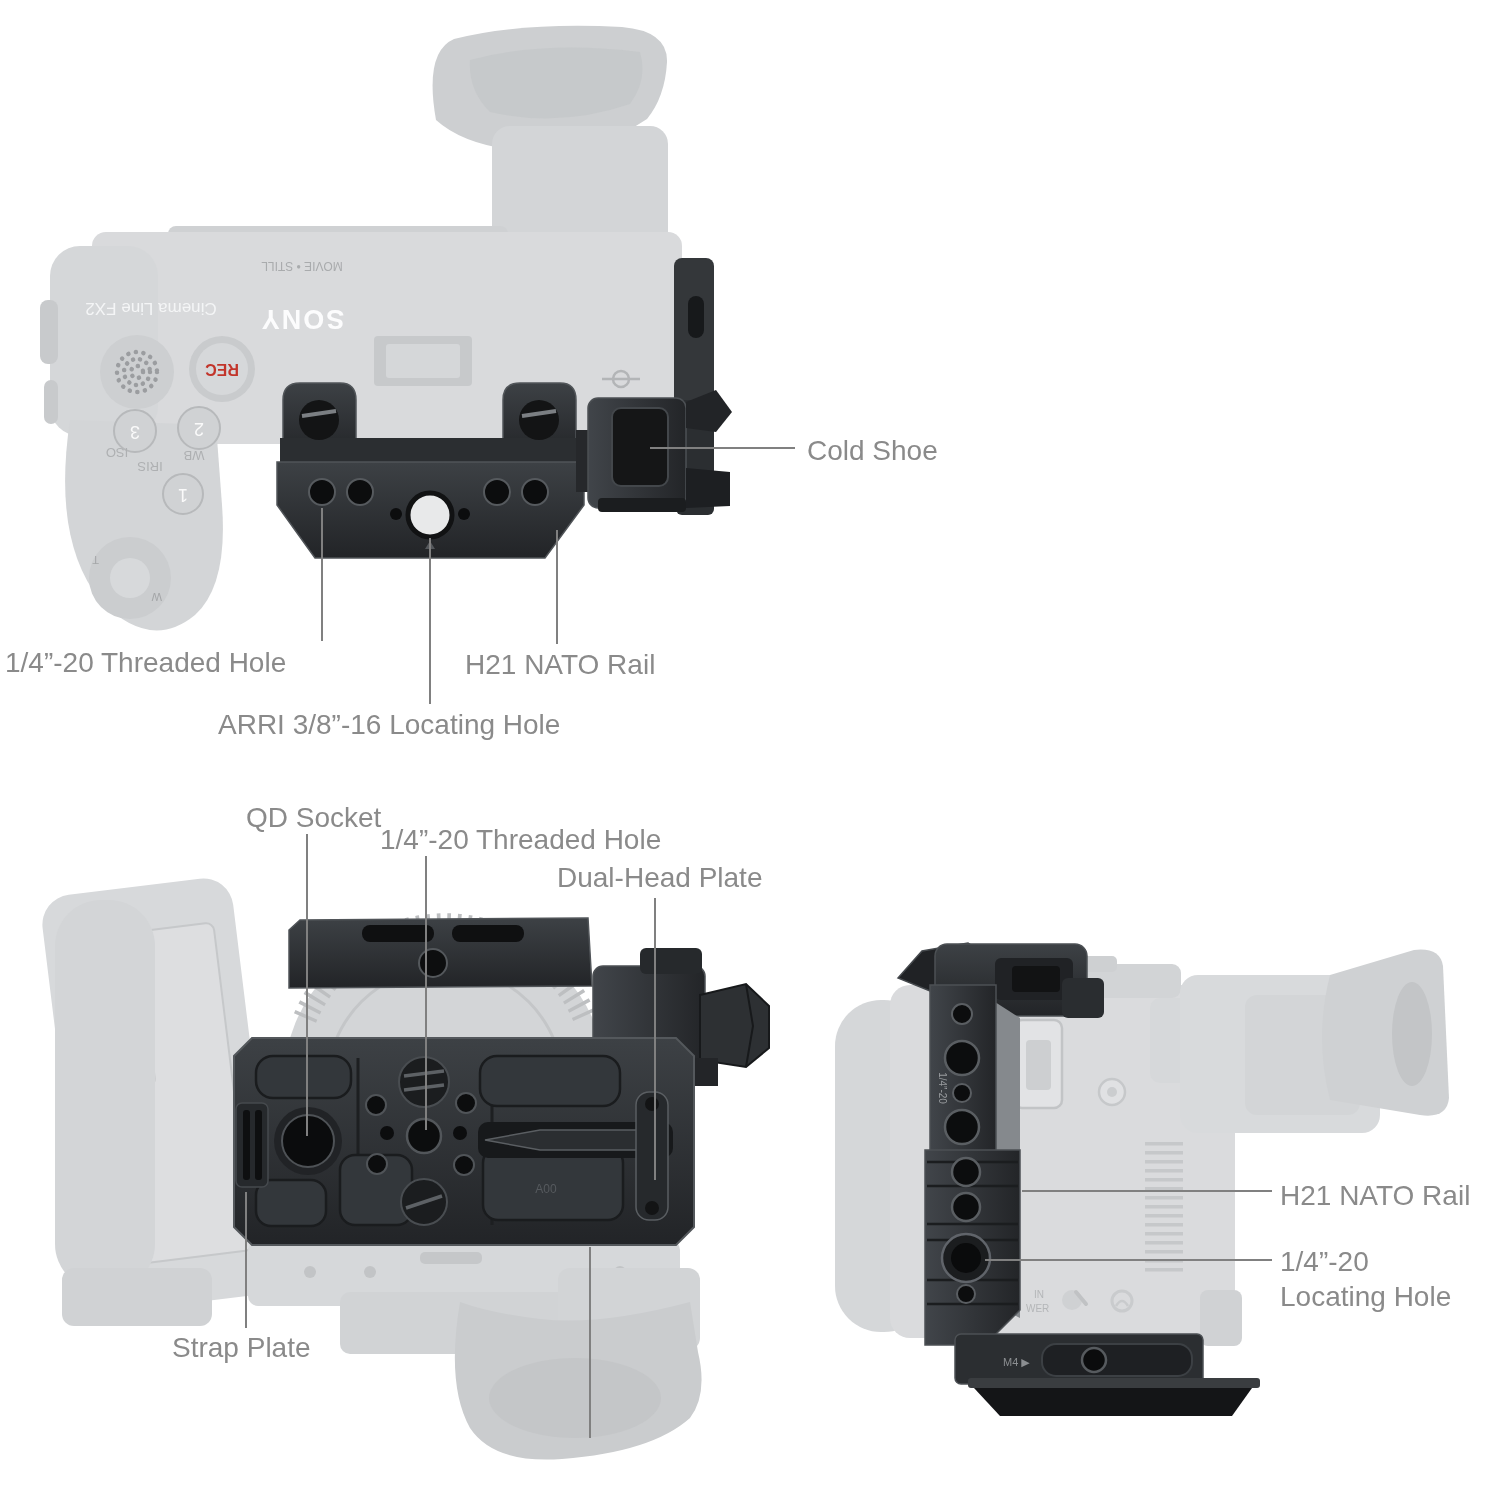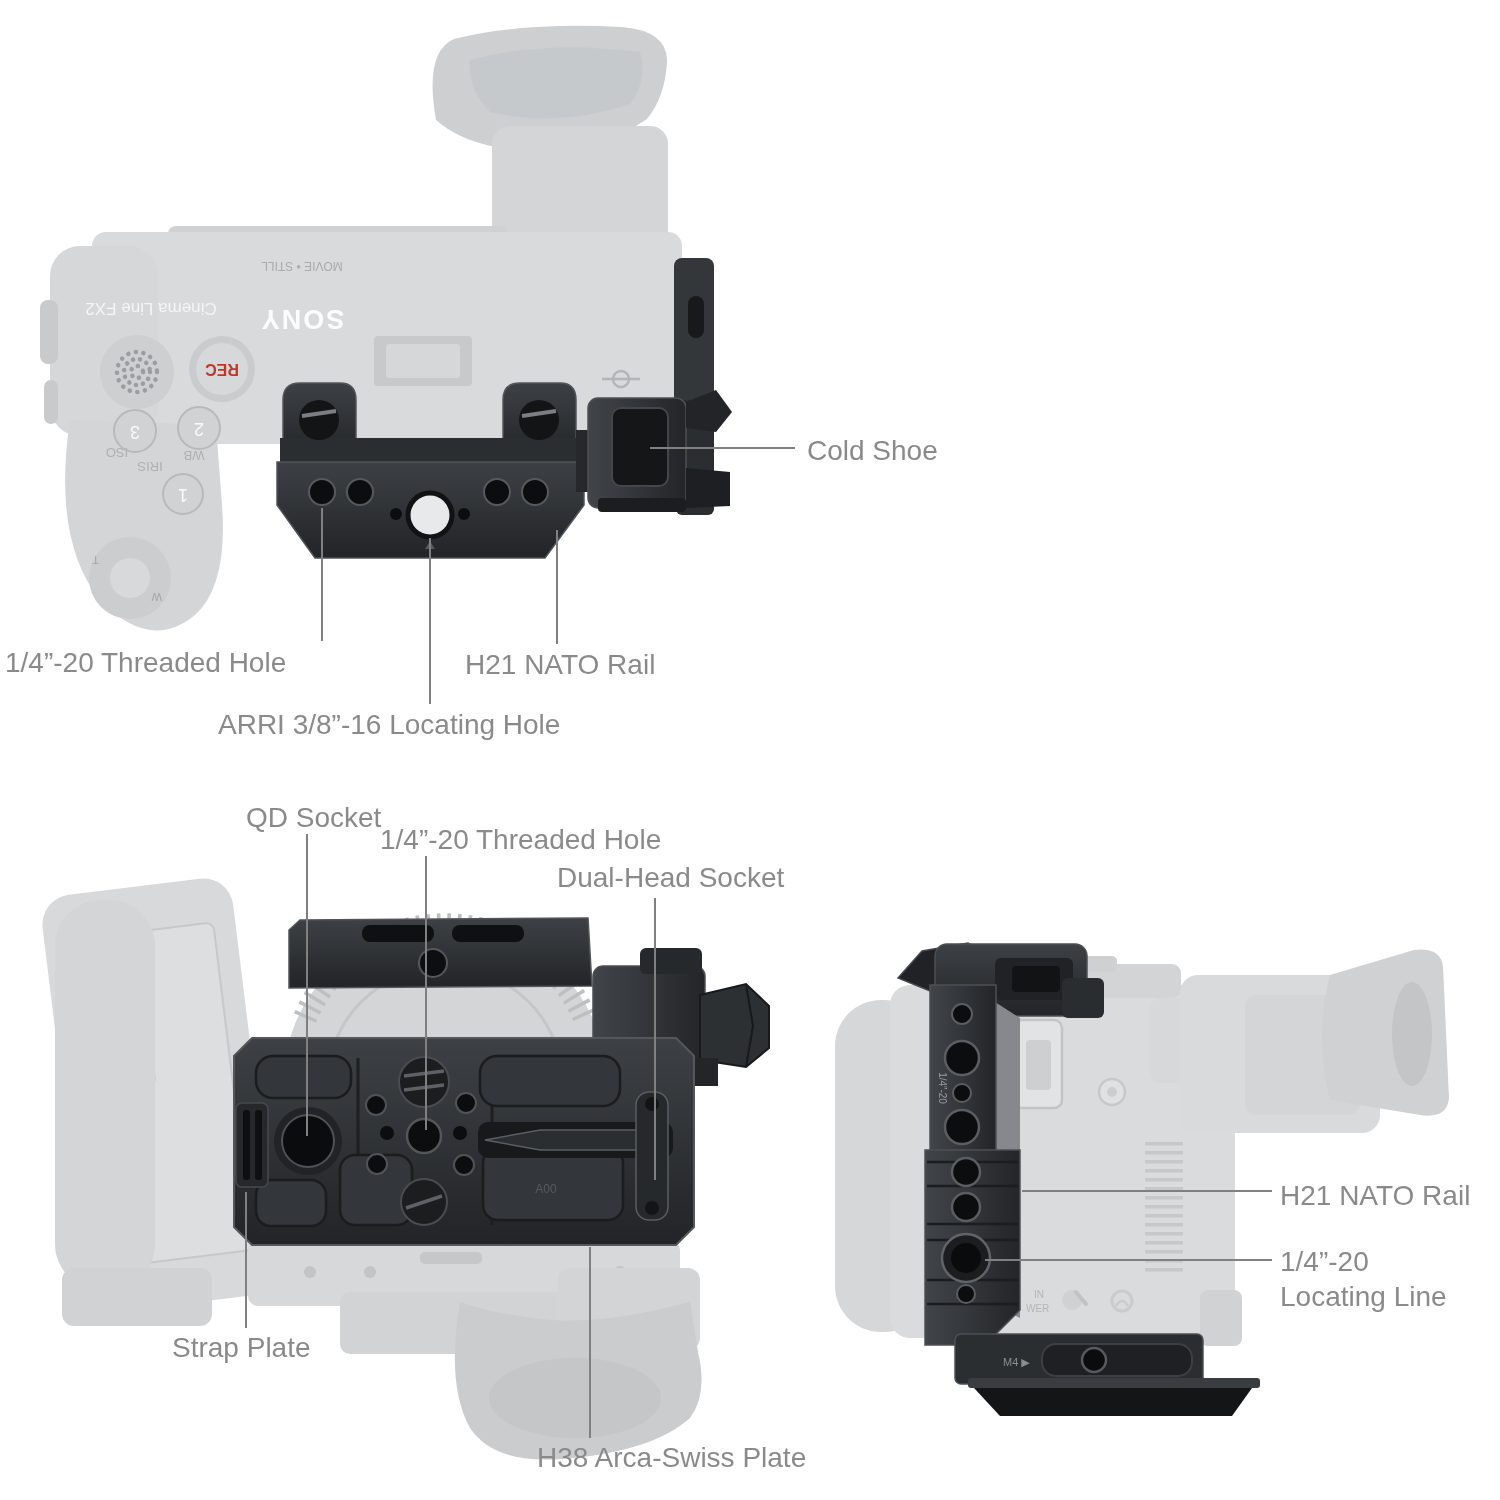--- a/index.html
+++ b/index.html
@@ -322,23 +322,22 @@
   </g>
 </svg>
 
 <div class="callout" style="left:807px;top:433px;">Cold Shoe</div>
 <div class="callout" style="left:5px;top:645px;">1/4”-20 Threaded Hole</div>
 <div class="callout" style="left:465px;top:647px;">H21 NATO Rail</div>
 <div class="callout" style="left:218px;top:707px;text-align:right;">ARRI 3/8”-16 Locating Hole</div>
 
 <div class="callout" style="left:198px;top:800px;margin-left:48px;">QD Socket</div>
 <div class="callout" style="left:380px;top:822px;">1/4”-20 Threaded Hole</div>
-<div class="callout" style="left:557px;top:860px;">Dual-Head Socket</div>
+<div class="callout" style="left:557px;top:860px;">Dual-Head Plate</div>
 <div class="callout" style="left:172px;top:1330px;">Strap Plate</div>
-<div class="callout" style="left:537px;top:1440px;">H38 Arca-Swiss Plate</div>
 
 <div class="callout" style="left:1280px;top:1178px;">H21 NATO Rail</div>
 <div class="callout" style="left:1280px;top:1244px;">
   <div>1/4”-20</div>
-  <div>Locating Line</div>
+  <div>Locating Hole</div>
 </div>
 
 </div>
 
 </body></html>

